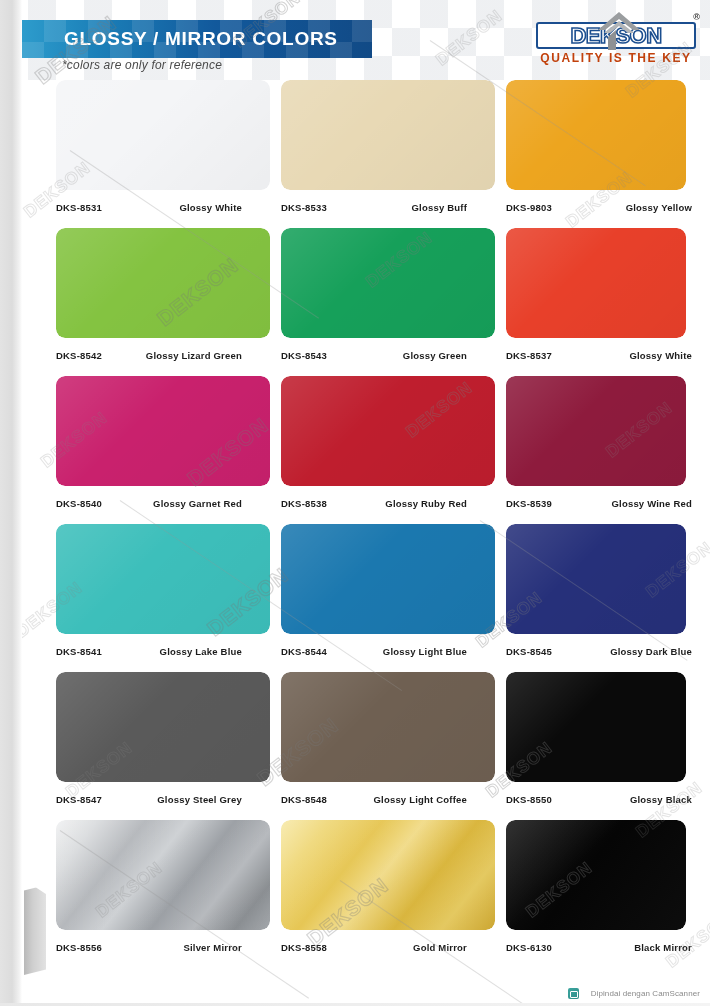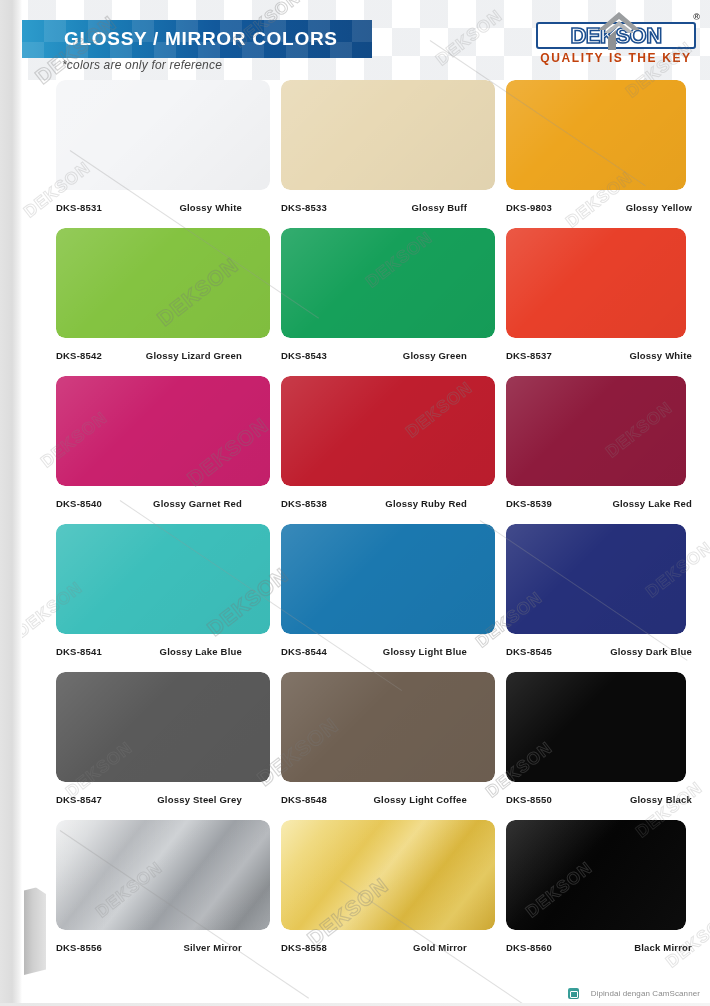--- a/index.html
+++ b/index.html
@@ -372,21 +372,21 @@
           <span class="label-name">Glossy Ruby Red</span>
         </div>
       </div>
       <div class="cell">
         <div class="swatch">
           <div class="swatch-inner" style="background: rgb(142, 27, 61);"></div>
           <div class="sheen"></div>
         </div>
         <div class="labels">
           <span class="label-code">DKS-8539</span>
-          <span class="label-name">Glossy Lake Red</span>
+          <span class="label-name">Glossy Wine Red</span>
         </div>
       </div>
     </div>
     <div class="row">
       <div class="cell">
         <div class="swatch wide">
           <div class="swatch-inner" style="background: rgb(61, 191, 187);"></div>
           <div class="sheen"></div>
         </div>
         <div class="labels">
@@ -467,21 +467,21 @@
           <span class="label-code">DKS-8558</span>
           <span class="label-name">Gold Mirror</span>
         </div>
       </div>
       <div class="cell">
         <div class="swatch">
           <div class="swatch-inner" style="background: linear-gradient(128deg, rgb(20, 20, 20) 0%, rgb(5, 5, 5) 45%, rgb(13, 13, 13) 100%);"></div>
           <div class="sheen"></div>
         </div>
         <div class="labels">
-          <span class="label-code">DKS-8560</span>
+          <span class="label-code">DKS-6130</span>
           <span class="label-name">Black Mirror</span>
         </div>
       </div>
     </div>
   </div>
 
 <div class="wm-layer" id="wm-layer">
     <div class="wm big" style="left: 28px; top: 38px;">DEKSON</div>
     <div class="wm" style="left: 228px; top: 10px;">DEKSON</div>
     <div class="wm faint" style="left: 430px; top: 28px;">DEKSON</div>

